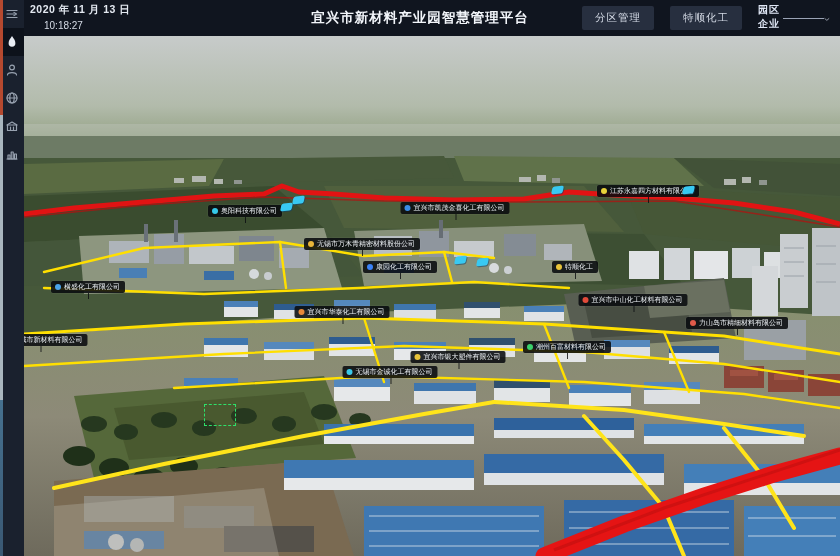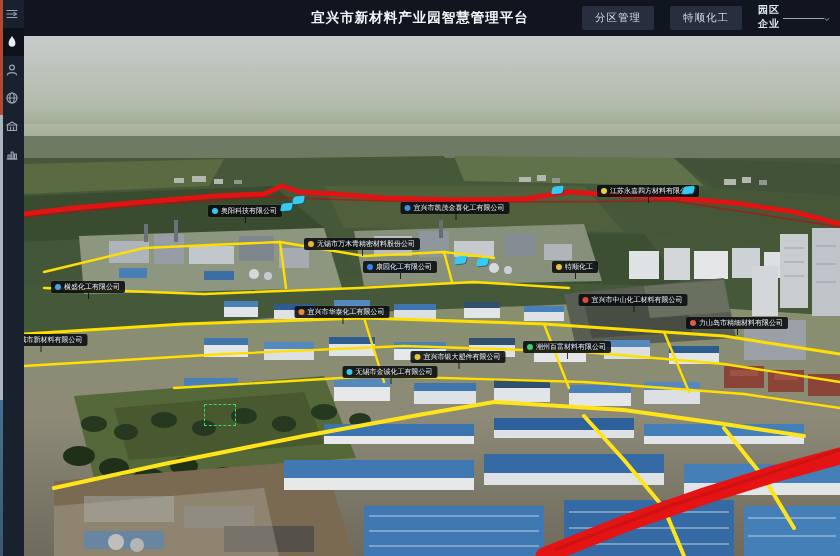--- a/index.html
+++ b/index.html
@@ -352,20 +352,24 @@
       </div>
       <div class="marker" style="left: 293px; top: 196px; background: rgb(56, 201, 242);"></div>
       <div class="marker" style="left: 281px; top: 203px; background: rgb(56, 201, 242);"></div>
       <div class="marker" style="left: 455px; top: 256px; background: rgb(56, 201, 242);"></div>
       <div class="marker" style="left: 477px; top: 258px; background: rgb(56, 201, 242);"></div>
       <div class="marker" style="left: 552px; top: 186px; background: rgb(56, 201, 242);"></div>
       <div class="marker" style="left: 683px; top: 186px; background: rgb(56, 201, 242);"></div>
     </div>
 
   <div class="header">
+    <div class="datetime">
+      <div class="date">2020 年 11 月 13 日</div>
+      <div class="time">10:18:27</div>
+    </div>
     <div class="title">宜兴市新材料产业园智慧管理平台</div>
     <div class="hbtns">
       <button class="hbtn">分区管理</button>
       <button class="hbtn">特顺化工</button>
       <div class="hdrop">
         <span class="dlabel">园区企业</span>
         <span class="dline"></span>
         <svg class="dchev" width="10" height="5" viewBox="0 0 10 5">
           <polyline points="1,0.5 5,4 9,0.5" fill="none" stroke="#cfd6e4" stroke-width="1.2"></polyline>
         </svg>

